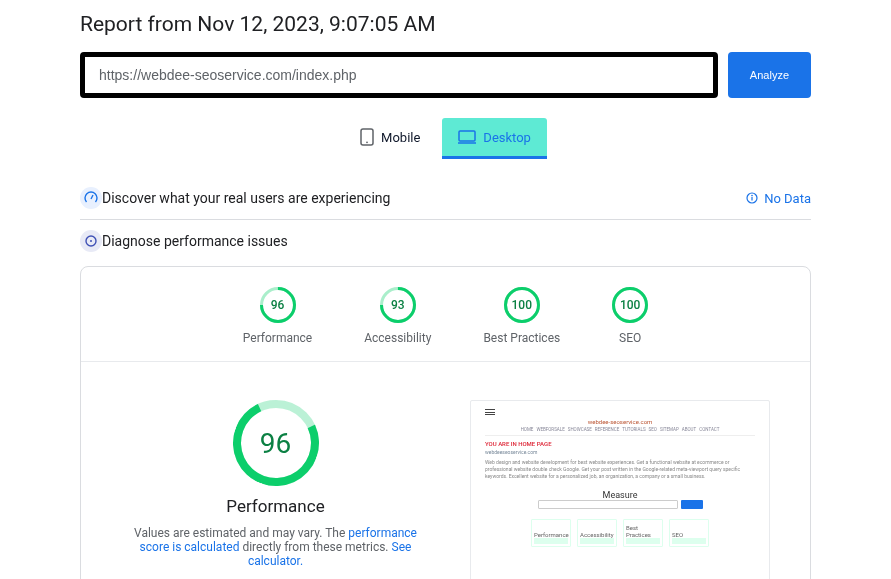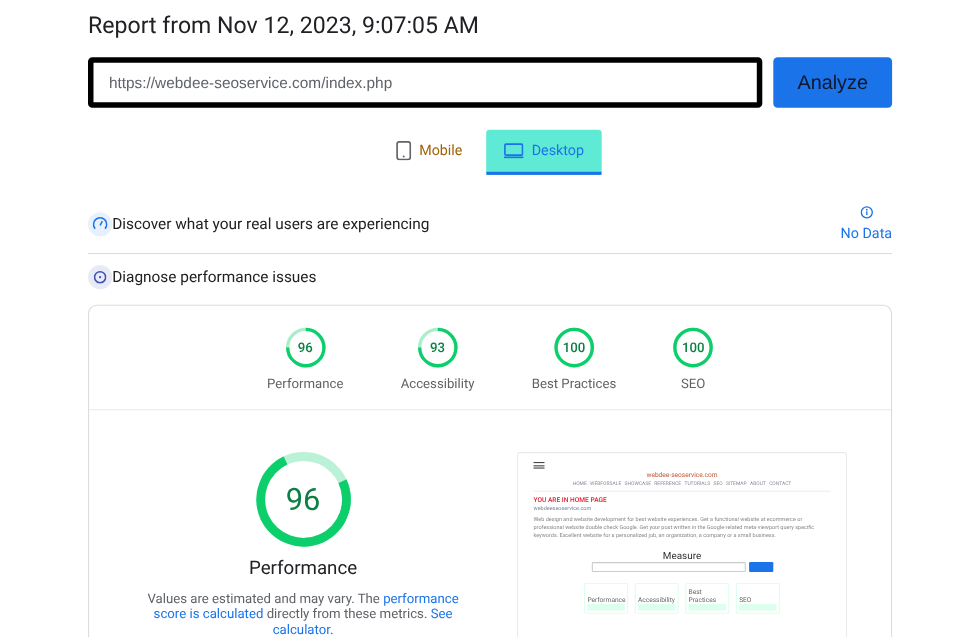--- a/index.html
+++ b/index.html
@@ -1,29 +1,29 @@
 <!DOCTYPE html>
 <html><head>
   <meta charset="utf-8">
   <style>
     * { margin:0; padding:0; box-sizing:border-box; }
     body { font-family:Roboto,Arial,sans-serif; color:#202124; background:#fff; width:891px; height:579px; padding:12px 80px 0; overflow:hidden; }
     .report-title { font-size:21px; font-weight:400; color:#202124; margin-bottom:16px; }
     .url-row { display:flex; gap:10px; margin-bottom:20px; }
     .url-input { flex:1; padding:10px 14px; border:5px solid #000000; border-radius:4px; font-size:14px; color:#5f6368; outline:none; }
-    .analyze-btn { background:#1a73e8; color:#0f172a; border:none; padding:0 22px; border-radius:4px; font-size:18px; font-weight:500; cursor:pointer; }
+    .analyze-btn { background:#1a73e8; color:#ffffff; border:none; padding:0 22px; border-radius:4px; font-size:11px; font-weight:500; cursor:pointer; }
     .device-tabs { display:flex; justify-content:center; gap:6px; margin-bottom:18px; }
-    .device-tab { display:flex; align-items:center; gap:7px; padding:10px 16px; font-size:13px; color:#a16207; cursor:pointer; border-bottom:3px solid transparent; background:#fff;}
+    .device-tab { display:flex; align-items:center; gap:7px; padding:10px 16px; font-size:13px; color:#0f172a; cursor:pointer; border-bottom:3px solid transparent; background:#fff;}
     .device-tab.active { color:#1a73e8; border-bottom-color:#1a73e8; background:#5eead4; border-radius:3px 3px 0 0;}
     .device-tab svg { display:block; }
     .section-row { display:flex; align-items:center; padding:10px 0; font-size:14px; color:#202124; }
     .section-row.hr { border-bottom:1px solid #dadce0; }
     .section-icon { width:22px; height:22px; border-radius:50%; background:#e8f0fe; display:flex; align-items:center; justify-content:center; font-size:12px; }
     .section-spacer { flex:1; }
-    .no-data-link { display:flex; align-items:center; gap:6px; color:#1a73e8; font-size:13px; cursor:pointer;flex-direction:column; }
+    .no-data-link { display:flex; align-items:center; gap:6px; color:#1a73e8; font-size:13px; cursor:pointer; }
     .diag-card { border:1px solid #dadce0; border-radius:8px; margin-top:4px; padding-bottom:30px; }
     .gauges-row { display:flex; justify-content:center; gap:52px; padding:20px 0 16px; border-bottom:1px solid #e8eaed;}
     .gauge-item { display:flex; flex-direction:column; align-items:center; gap:8px; }
     .gauge-ring { width:36px; height:36px; border-radius:50%; position:relative; }
     .gauge-ring::before { content:''; position:absolute; inset:0; border-radius:50%; border:3px solid #0cce6b; opacity:.35; }
     .gauge-ring::after{ content:''; position:absolute; inset:0; border-radius:50%; border:3px solid transparent; border-top-color:#0cce6b; border-right-color:#0cce6b; border-bottom-color:#0cce6b; transform:rotate(45deg);}
     .gauge-ring.p100::after{ border-left-color:#0cce6b; }
     .gauge-val { position:absolute; inset:0; display:flex; align-items:center; justify-content:center; font-size:12px; font-weight:500; color:#0b8043; }
     .gauge-label { font-size:12px; color:#5f6368; }
     .main-panel { display:flex; gap:40px; padding:38px 40px 0; }

